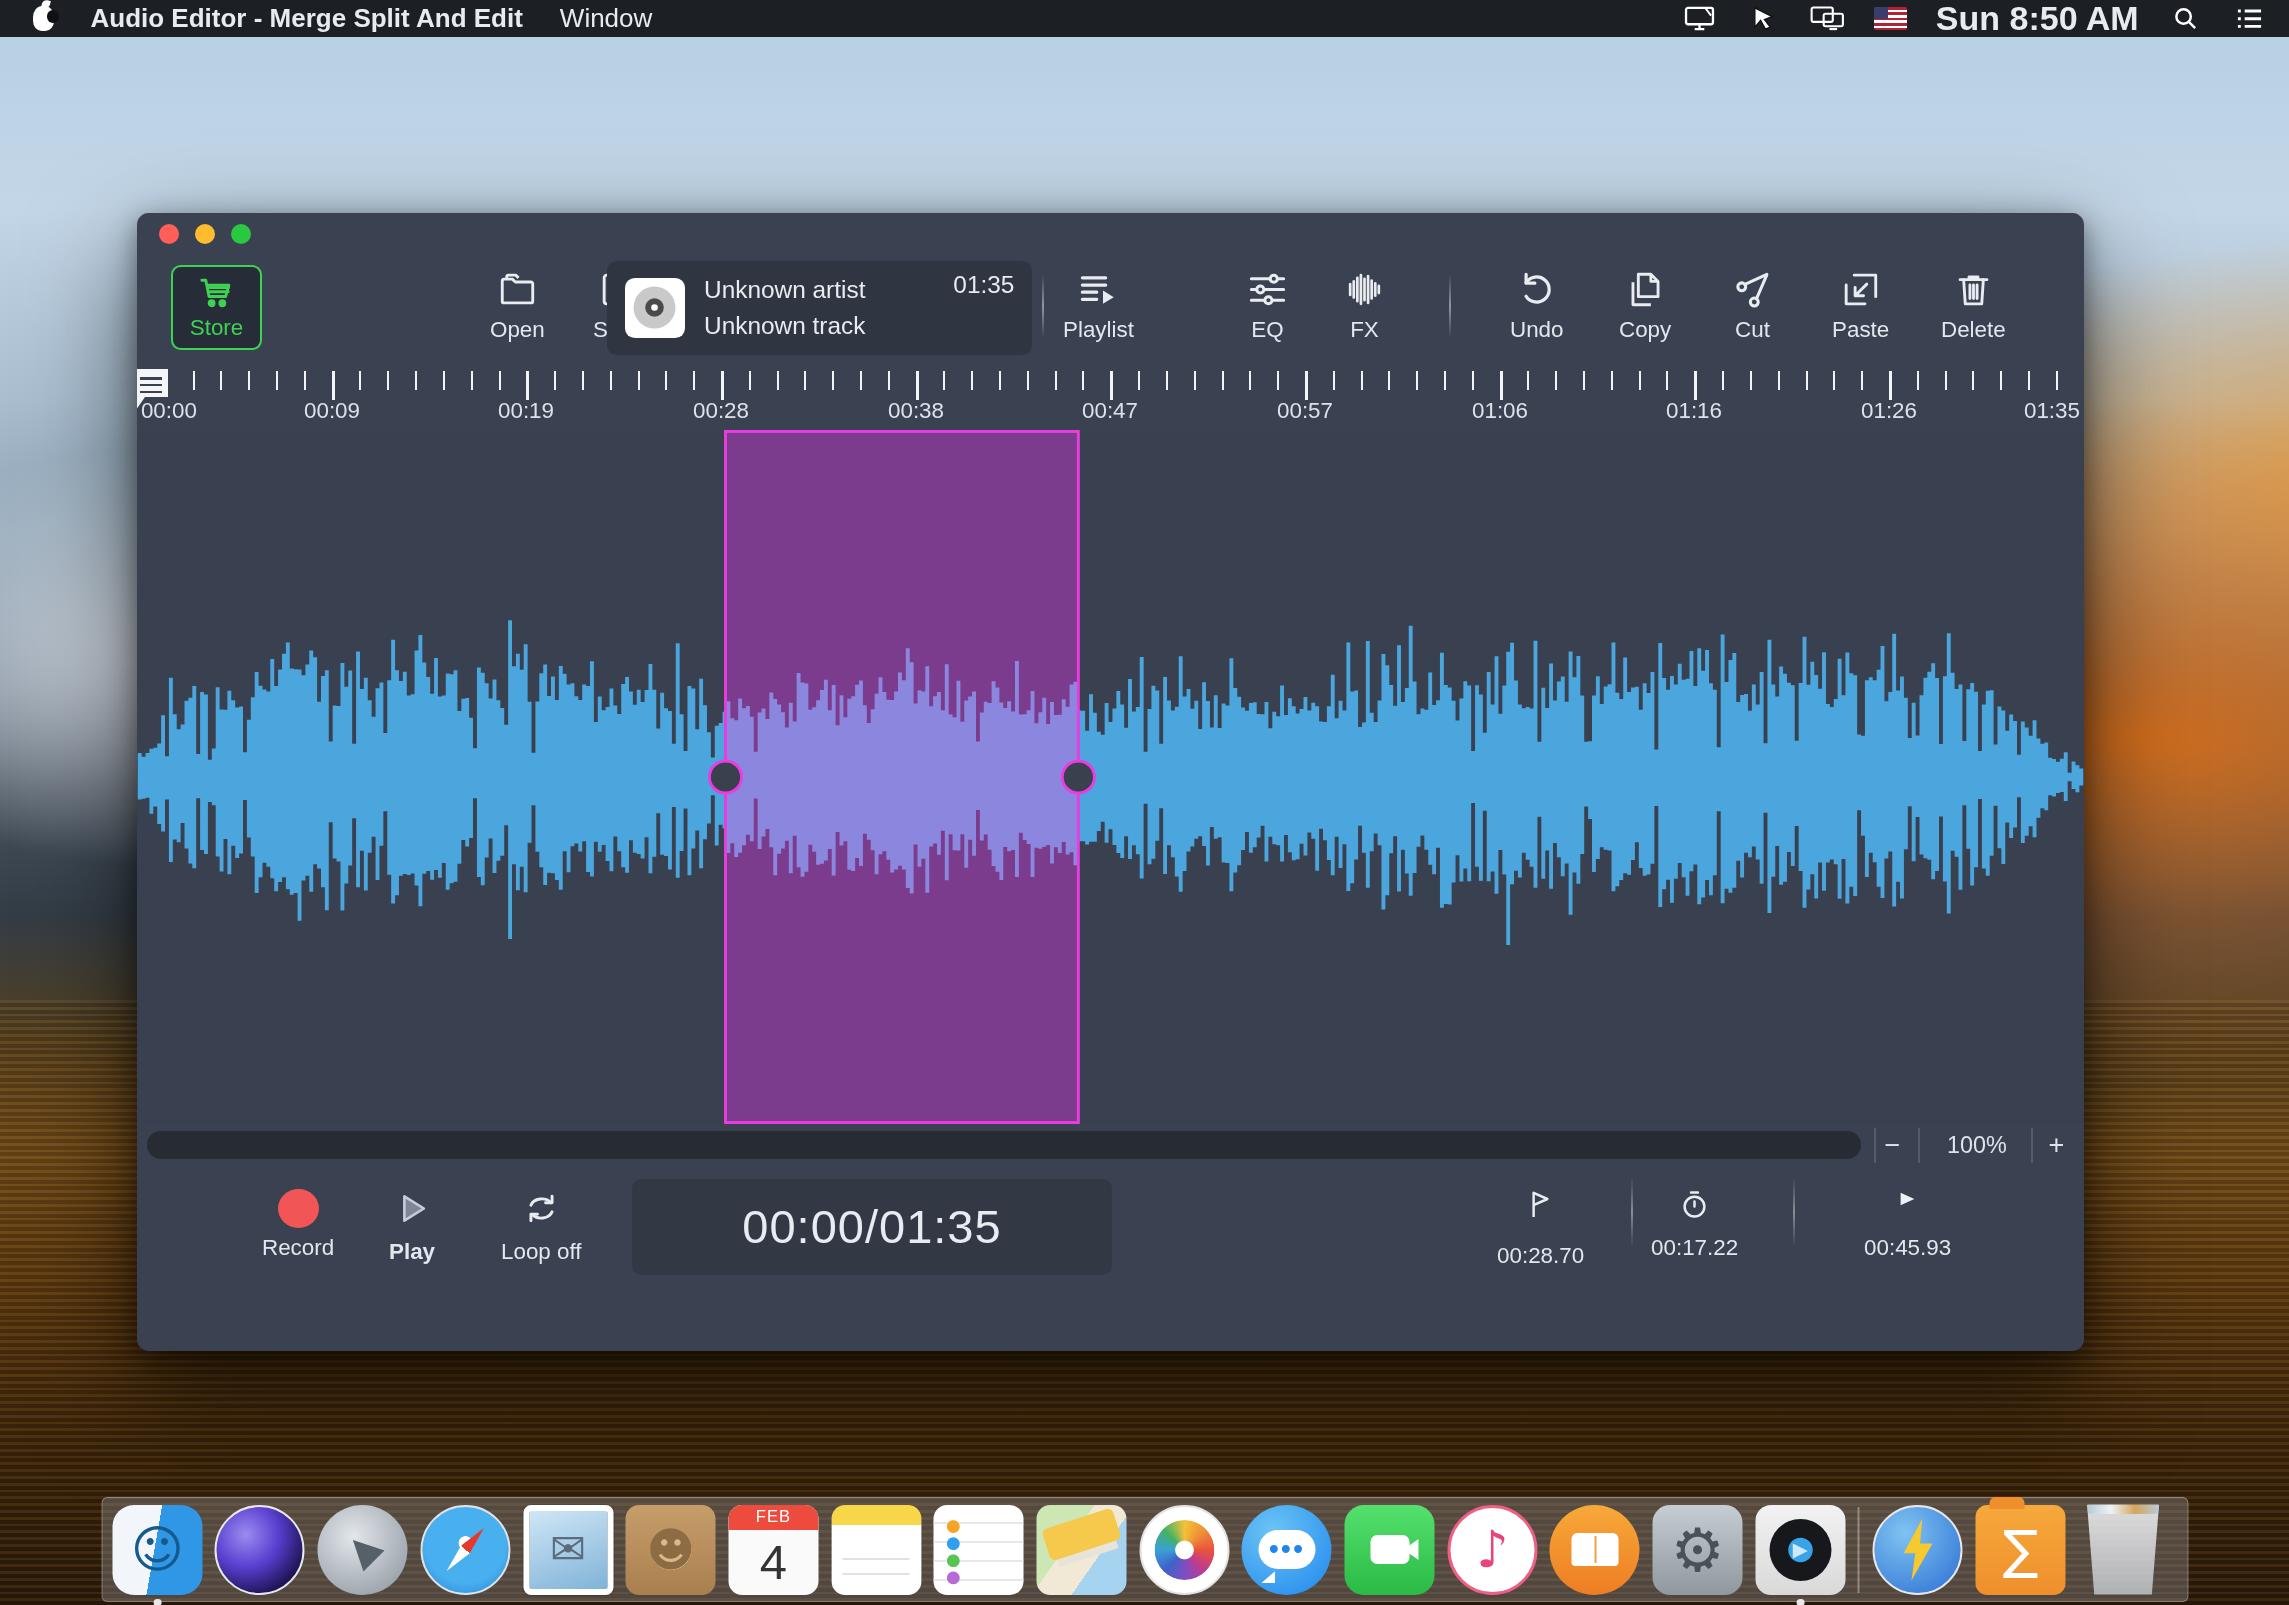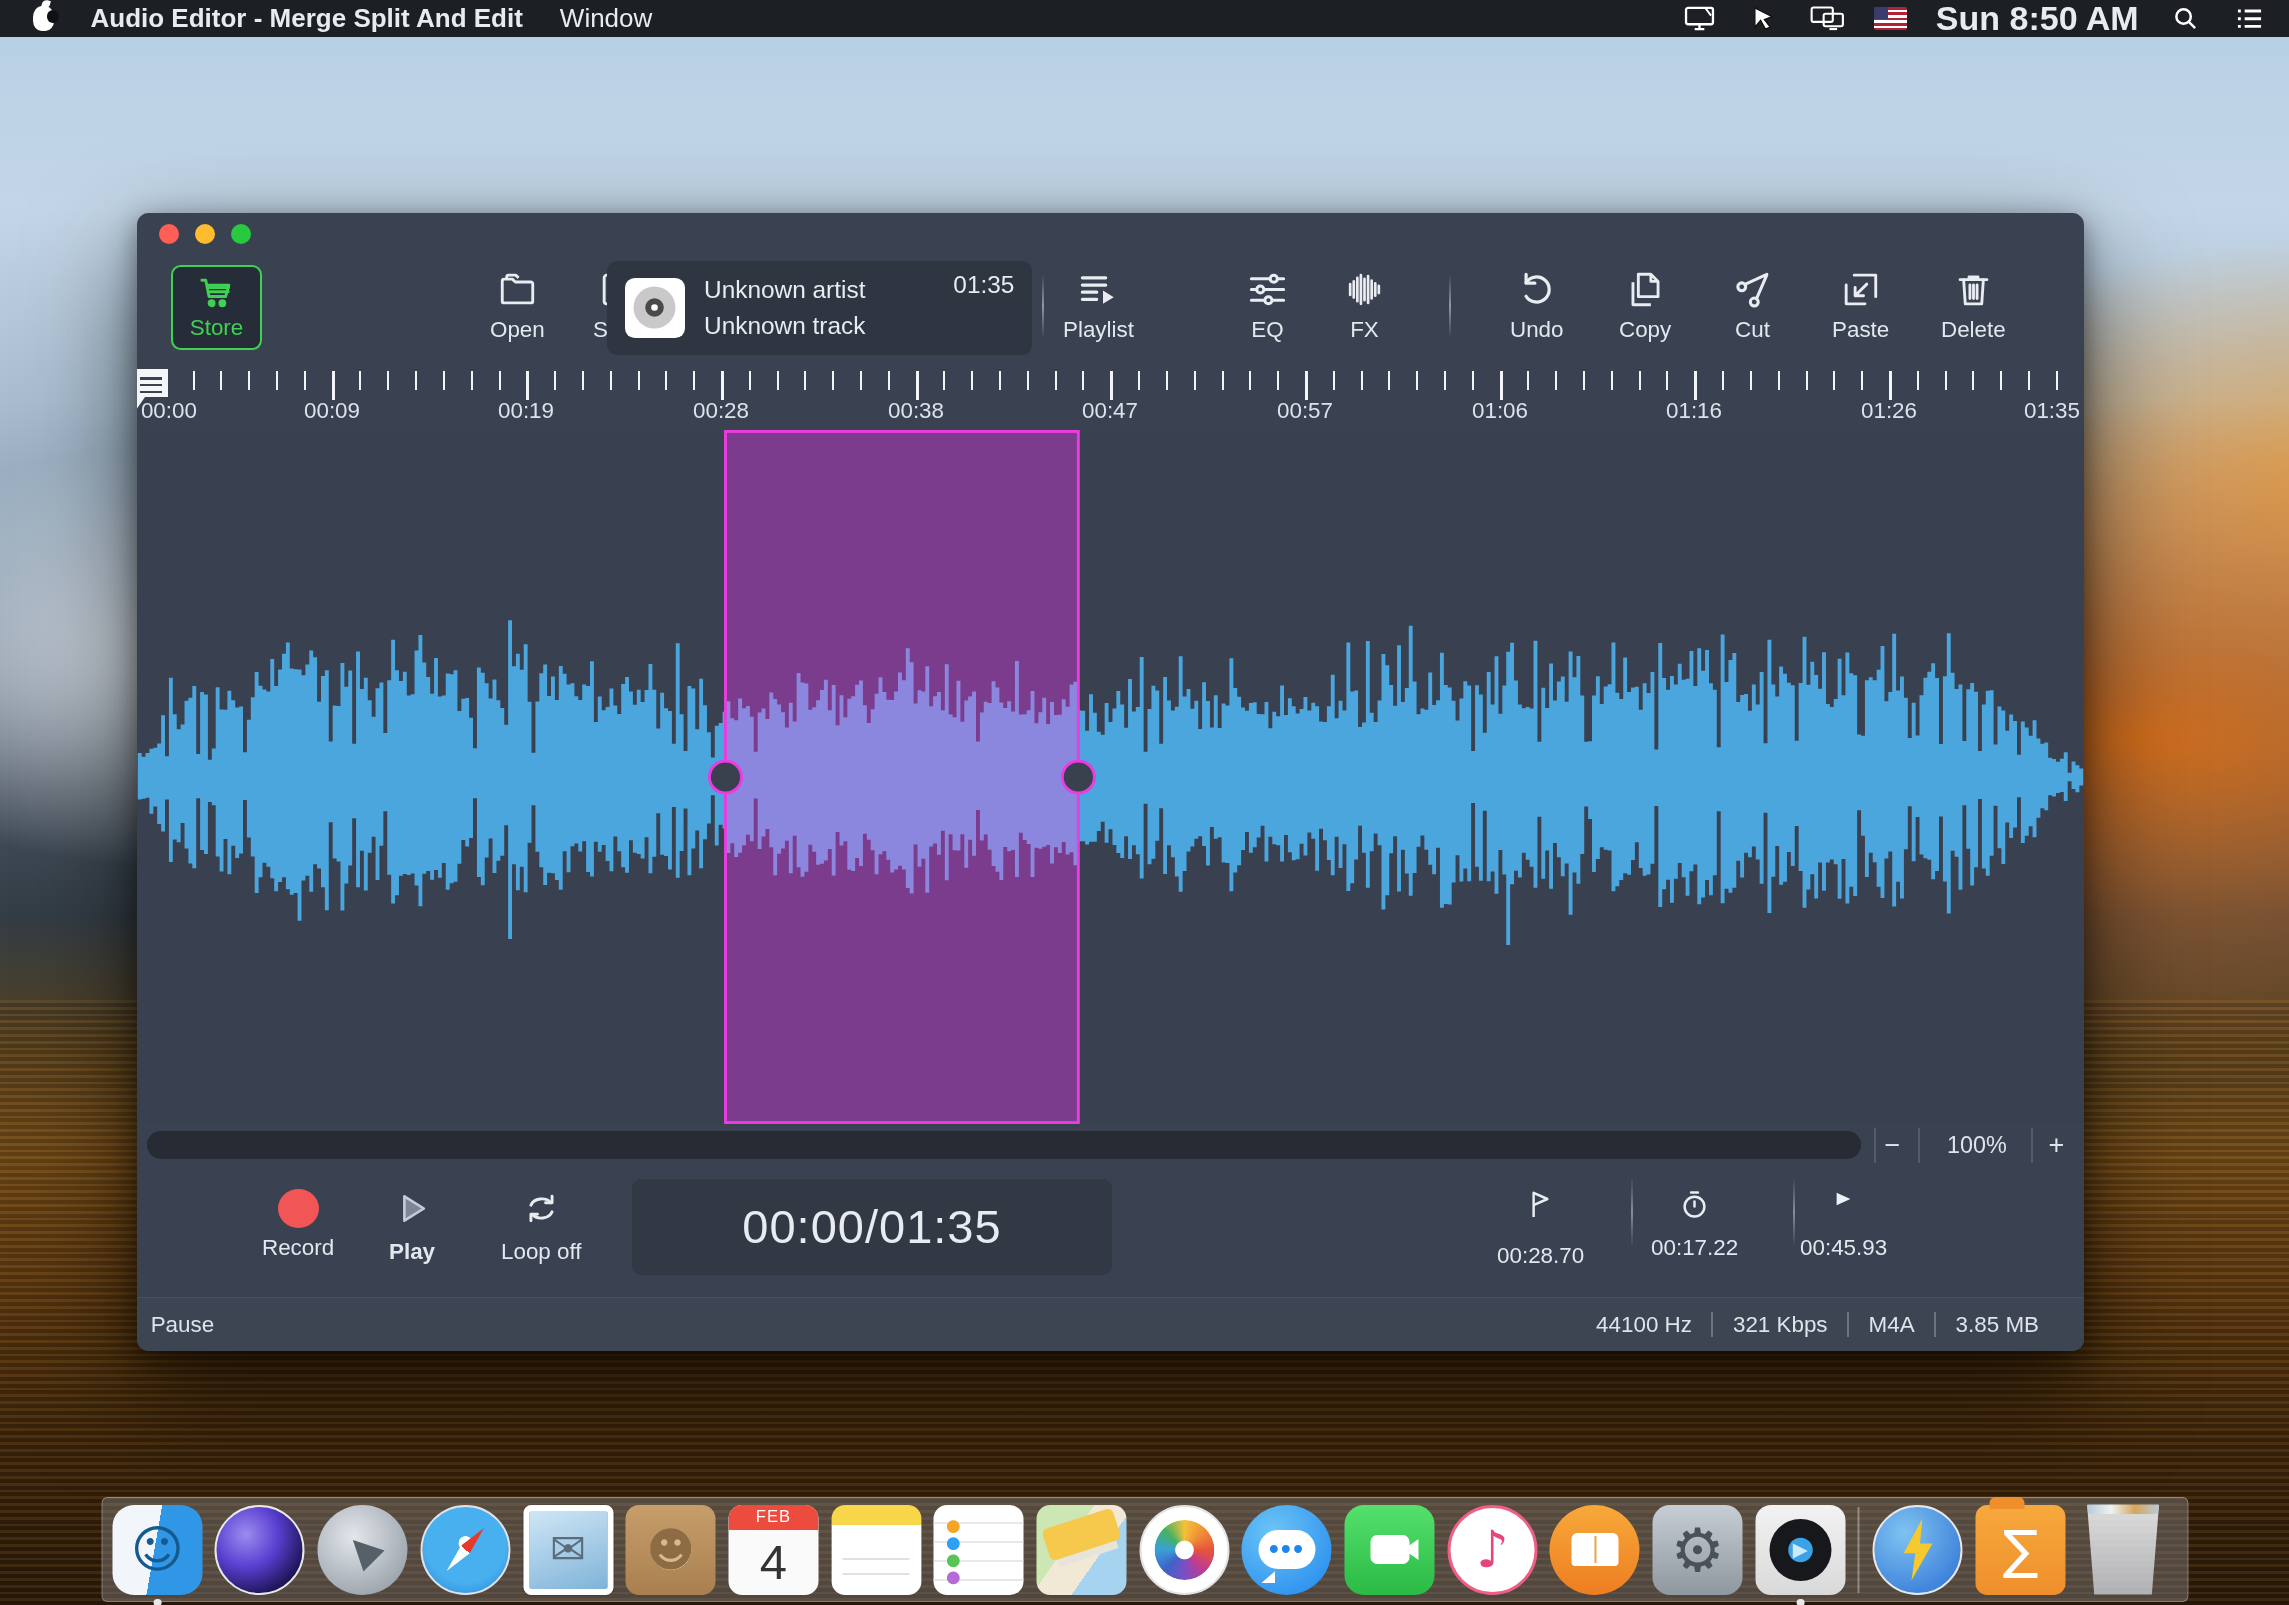--- a/index.html
+++ b/index.html
@@ -514,42 +514,30 @@
       <div class="t-item" style="left:1514px;top:17.6px;">
         <span>
           <svg width="33" height="39" viewBox="0 0 24 24" fill="none" stroke="#e9ecf1" stroke-width="1.8" stroke-linecap="round">
             <circle cx="12" cy="13.5" r="7.2"></circle>
               <path d="M12 13.5V9.8M9.5 3.2h5"></path>
             </svg>
         </span>
         <span class="lbl">00:17.22</span>
       </div>
       <div class="t-div" style="left:1656px;"></div>
-      <div class="t-item" style="left:1663px;top:17.6px;">
+      <div class="t-item" style="left:1727px;top:17.6px;">
         <span>
           <svg width="33" height="39" viewBox="0 0 24 24">
               <path d="M7 21V3.5l10 4.5-10 4.5z" fill="#eef1f5"></path>
             </svg>
         </span>
         <span class="lbl">00:45.93</span>
       </div>
     </div>
 
-    <div class="statusbar">
-      <span class="st-left">Pause</span>
-      <span class="st-right">
-        <span>44100 Hz</span>
-        <span class="st-sep"></span>
-        <span>321 Kbps</span>
-        <span class="st-sep"></span>
-        <span>M4A</span>
-        <span class="st-sep"></span>
-        <span>3.85 MB</span>
-      </span>
-    </div>
   </div>
 
   <div class="dock" id="dock">
       <div class="dock-icon di-finder">
         <span class="glyph">☺</span>
         <span class="rundot"></span>
       </div>
       <div class="dock-icon di-siri"></div>
       <div class="dock-icon di-launchpad">
         <span class="glyph">▲</span>

